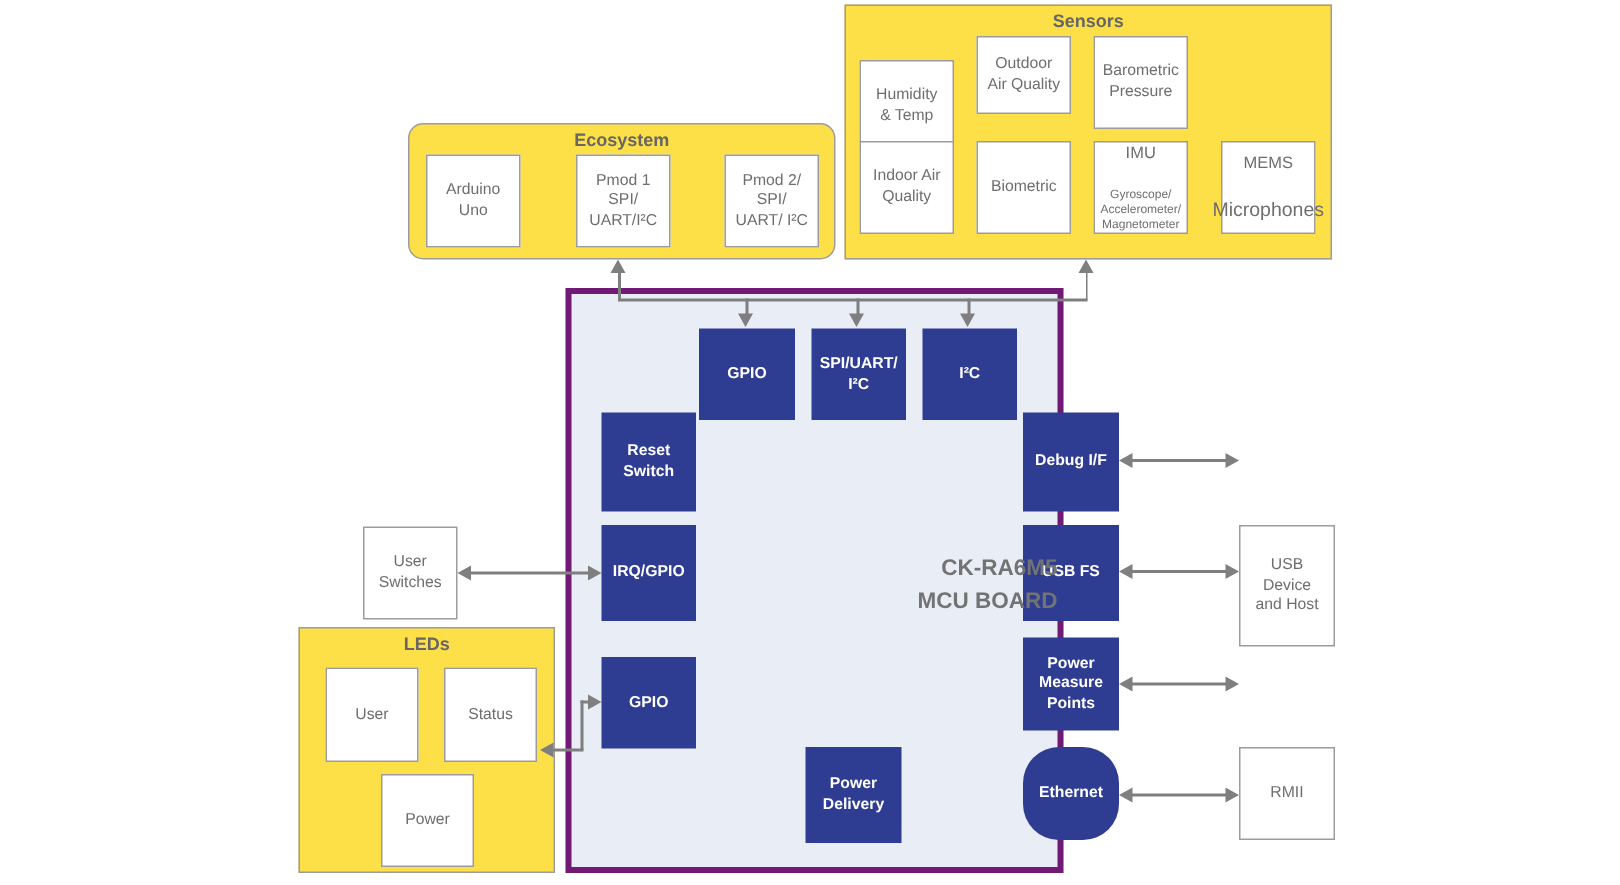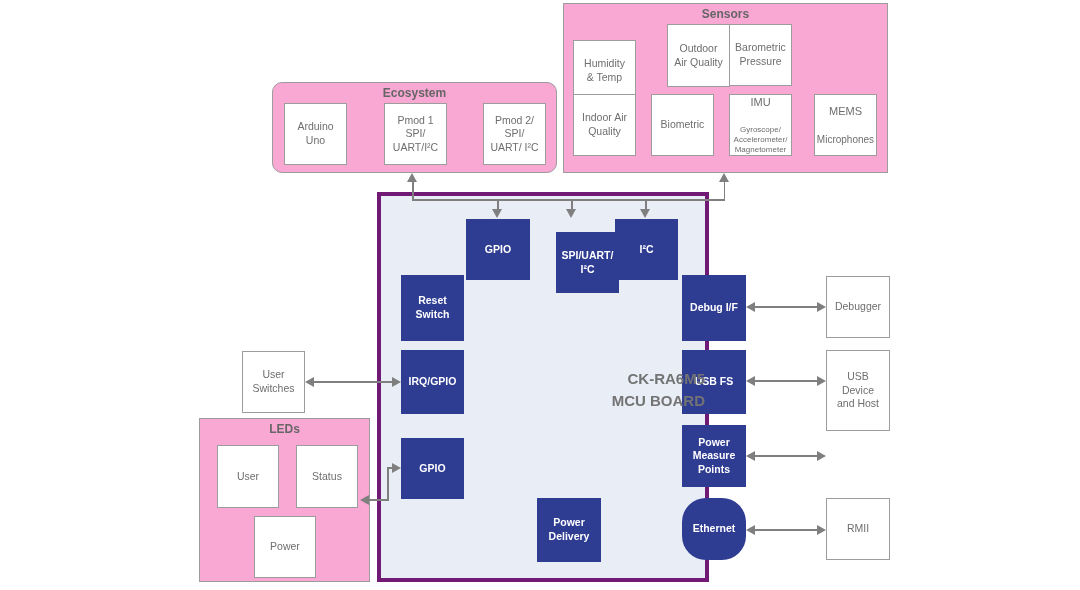--- a/index.html
+++ b/index.html
@@ -1,20 +1,20 @@
 <!DOCTYPE html>
 <html><head>
 <meta charset="utf-8">
 <style>
   html,body{margin:0;padding:0;background:#fff;}
   .canvas{position:relative;width:1080px;height:590px;background:#ffffff;
           font-family:"Liberation Sans","DejaVu Sans",sans-serif;overflow:hidden;}
 
   
-  .group{position:absolute;background:#f9a8d4;border:1px solid #9c9c9c;box-sizing:border-box;}
+  .group{position:absolute;background:#fde047;border:1px solid #9c9c9c;box-sizing:border-box;}
   .group-title{position:absolute;top:3px;left:0;right:0;text-align:center;
                font-size:12px;font-weight:bold;color:#666;}
 
   
   .wbox{position:absolute;background:#ffffff;border:1px solid #9c9c9c;box-sizing:border-box;
         display:flex;align-items:center;justify-content:center;text-align:center;
         color:#6e6e6e;font-size:10.5px;line-height:1.3;white-space:pre-line;}
   .wbox .main{font-size:11px;}
   .wbox .sub{font-size:8px;line-height:1.25;margin-top:2px;white-space:pre-line;}
 
@@ -39,58 +39,58 @@
 </style>
 </head>
 <body>
 
 <div class="canvas">
 
   <div class="group" style="left:563px;top:3px;width:325px;height:170px;">
     <div class="group-title">Sensors</div>
     <div class="wbox" style="left:9px;top:20px;width:63px;height:62px;margin-top:16px;">Humidity
 &amp; Temp</div>
-    <div class="wbox" style="left:103px;top:20px;width:63px;height:63px;">Outdoor
+    <div class="wbox" style="left:87px;top:20px;width:63px;height:52px;">Outdoor
 Air Quality</div>
     <div class="wbox" style="left:165px;top:20px;width:63px;height:62px;">Barometric
 Pressure</div>
     <div class="wbox" style="left:9px;top:90px;width:63px;height:62px;">Indoor Air
 Quality</div>
     <div class="wbox" style="left:87px;top:90px;width:63px;height:62px;">Biometric</div>
     <div class="wbox" style="left:165px;top:90px;width:63px;height:62px;">
       <div>
         <div class="main">IMU</div>
         <div class="sub">Gyroscope/
 Accelerometer/
 Magnetometer</div>
       </div>
     </div>
     <div class="wbox" style="left:250px;top:90px;width:63px;height:62px;">
       <div>
         <div class="main">MEMS</div>
-        <div class="sub" style="font-size:10px;">Microphones</div>
+        <div class="sub" style="font-size:13px;">Microphones</div>
       </div>
     </div>
   </div>
 
   <div class="group" style="left:272px;top:82px;width:285px;height:91px;border-radius:10px;">
     <div class="group-title">Ecosystem</div>
     <div class="wbox" style="left:11px;top:20px;width:63px;height:62px;">Arduino
 Uno</div>
     <div class="wbox" style="left:111px;top:20px;width:63px;height:62px;">Pmod 1
 SPI/
 UART/I²C</div>
     <div class="wbox" style="left:210px;top:20px;width:63px;height:62px;">Pmod 2/
 SPI/
 UART/ I²C</div>
   </div>
 
   <div class="board">
     <div class="bblock" style="left:85px;top:23px;width:64px;height:61px;">GPIO</div>
-    <div class="bblock" style="left:160px;top:36px;width:63px;height:61px;margin-left:15px;">SPI/UART/
+    <div class="bblock" style="left:160px;top:23px;width:63px;height:61px;">SPI/UART/
 I²C</div>
     <div class="bblock" style="left:234px;top:23px;width:63px;height:61px;">I²C</div>
     <div class="bblock" style="left:20px;top:79px;width:63px;height:66px;">Reset
 Switch</div>
     <div class="bblock" style="left:301px;top:79px;width:64px;height:66px;">Debug I/F</div>
     <div class="bblock" style="left:20px;top:154px;width:63px;height:64px;">IRQ/GPIO</div>
     <div class="bblock" style="left:301px;top:154px;width:64px;height:64px;">USB FS</div>
     <div class="bblock" style="left:20px;top:242px;width:63px;height:61px;">GPIO</div>
     <div class="bblock" style="left:301px;top:229px;width:64px;height:62px;">Power
 Measure
@@ -105,21 +105,20 @@
   <div class="wbox" style="left:242px;top:351px;width:63px;height:62px;">User
 Switches</div>
 
   <div class="group" style="left:199px;top:418px;width:171px;height:164px;">
     <div class="group-title">LEDs</div>
     <div class="wbox" style="left:17px;top:26px;width:62px;height:63px;">User</div>
     <div class="wbox" style="left:96px;top:26px;width:62px;height:63px;">Status</div>
     <div class="wbox" style="left:54px;top:97px;width:62px;height:62px;">Power</div>
   </div>
 
-  <div class="wbox" style="left:826px;top:276px;width:64px;height:62px;">Debugger</div>
   <div class="wbox" style="left:826px;top:350px;width:64px;height:81px;">USB
 Device
 and Host</div>
   <div class="wbox" style="left:826px;top:498px;width:64px;height:62px;">RMII</div>
 
   <div class="hline" style="left:412px;top:199px;width:313px;"></div>
   <div class="vline" style="left:412px;top:180px;height:20px;"></div>
   <div class="ah ah-up" style="left:407px;top:173px;"></div>
   <div class="vline" style="left:723.5px;top:180px;height:20px;"></div>
   <div class="ah ah-up" style="left:719px;top:173px;"></div>

